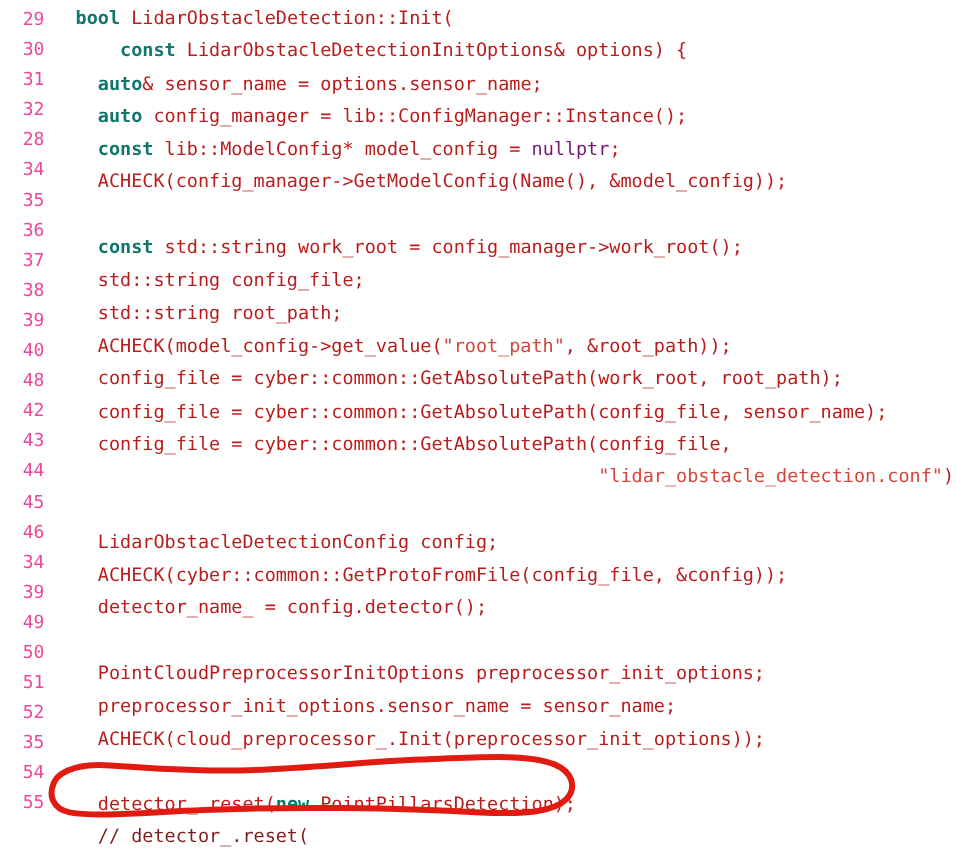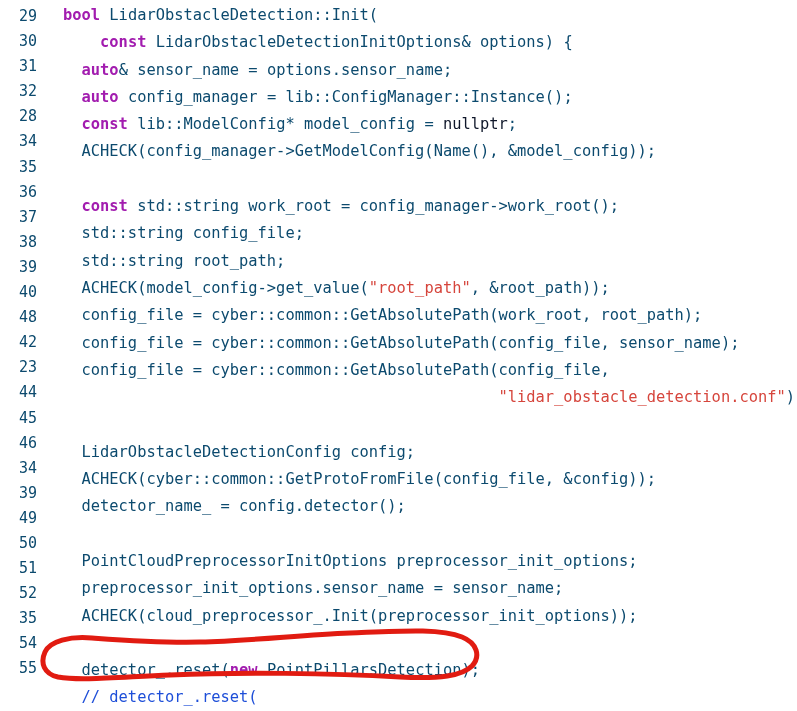--- a/index.html
+++ b/index.html
@@ -26,21 +26,21 @@
   
   #gutter {
     position: absolute;
     left: 0;
     top: 0;
     width: 46px;
     height: 711px;
     text-align: right;
     font-size: 15px;
     line-height: 25.1px;
-    color: #0c4a6e;
+    color: #ec4899;
     user-select: none;
     padding-top: 4px;
     box-sizing: border-box;
   }
   #gutter .ln {
     display: block;
     padding-right: 9px;
     height: 25.1px;
   }
 
@@ -58,25 +58,25 @@
     box-sizing: border-box;
     white-space: pre;
   }
   #code-area .cl {
     display: block;
     height: 27.3px;
     padding-left: 17px;
   }
 
   
-  .kw   { color: #a21caf; font-weight: bold; }
+  .kw   { color: #0f766e; font-weight: bold; }
   .str  { color: #d6453c; }
-  .lit  { color: #0f172a; }
-  .cmt  { color: #1d4ed8; }
-  .pln  { color: #0c4a6e; }
+  .lit  { color: #701a75; }
+  .cmt  { color: #7f1d1d; }
+  .pln  { color: #b91c1c; }
 
   
   #annotation {
     position: absolute;
     left: 0;
     top: 0;
     width: 797px;
     height: 711px;
     pointer-events: none;
   }
@@ -94,21 +94,21 @@
       <span class="ln">28</span>
       <span class="ln">34</span>
       <span class="ln">35</span>
       <span class="ln">36</span>
       <span class="ln">37</span>
       <span class="ln">38</span>
       <span class="ln">39</span>
       <span class="ln">40</span>
       <span class="ln">48</span>
       <span class="ln">42</span>
-      <span class="ln">23</span>
+      <span class="ln">43</span>
       <span class="ln">44</span>
       <span class="ln">45</span>
       <span class="ln">46</span>
       <span class="ln">34</span>
       <span class="ln">39</span>
       <span class="ln">49</span>
       <span class="ln">50</span>
       <span class="ln">51</span>
       <span class="ln">52</span>
       <span class="ln">35</span>

